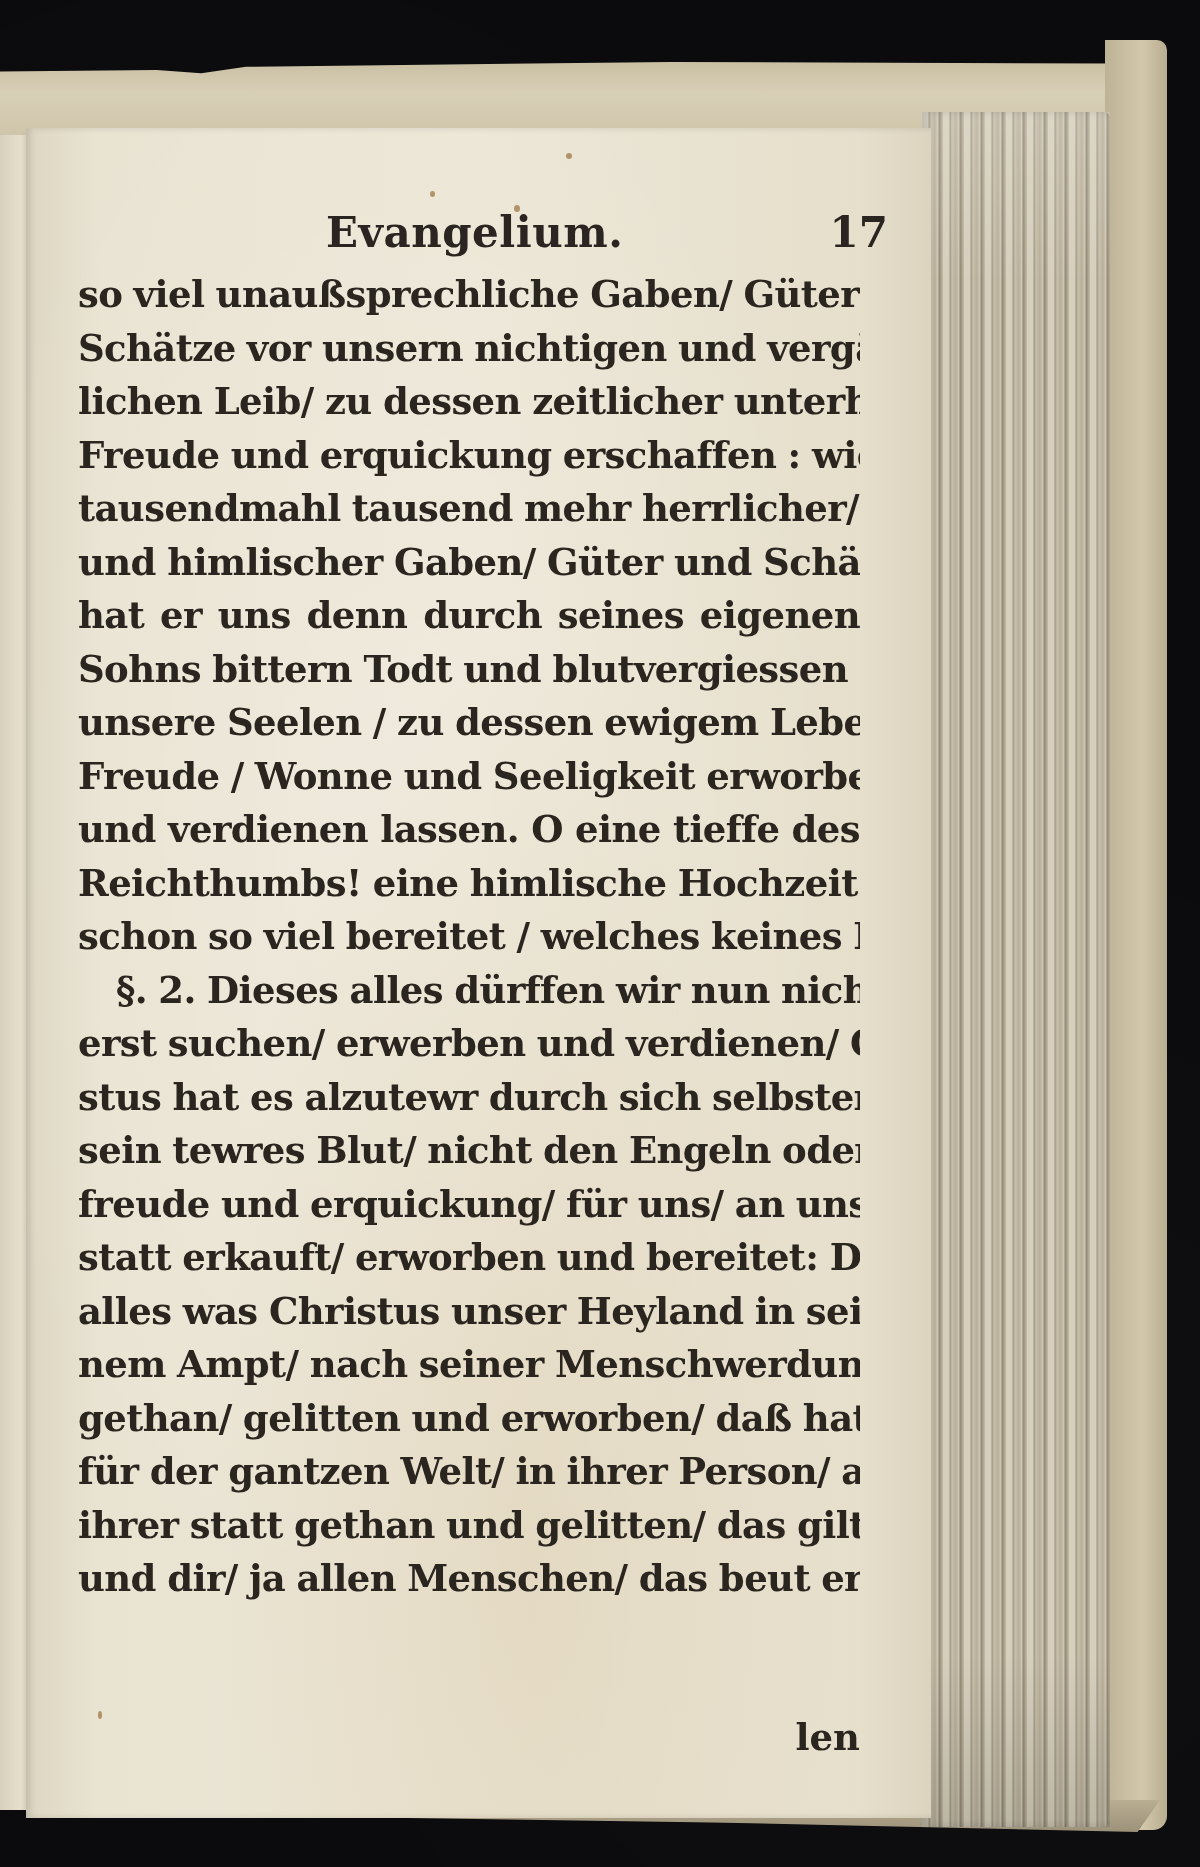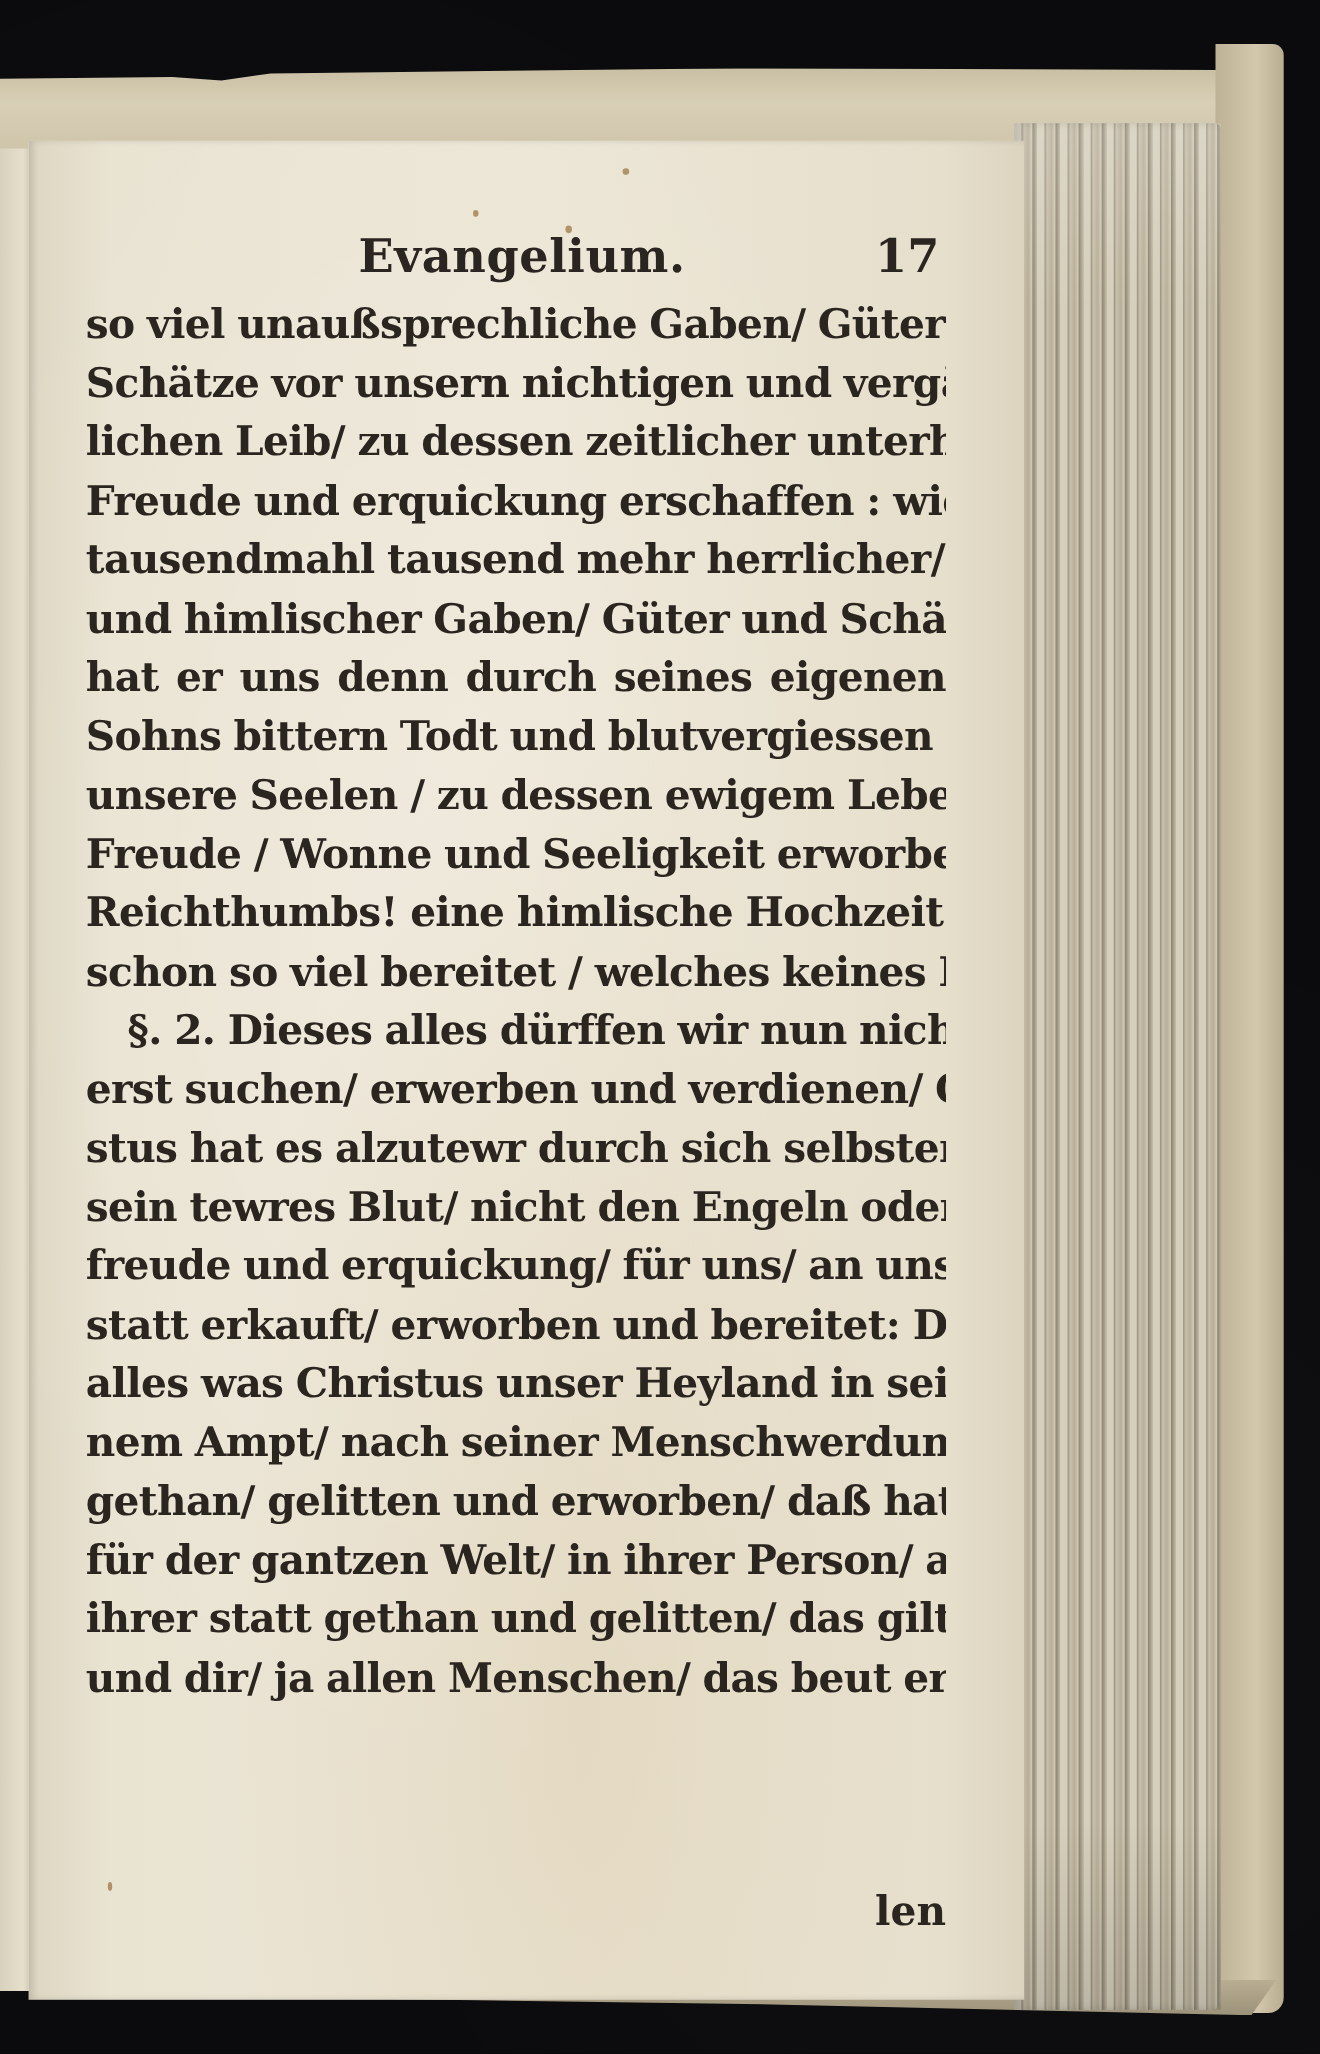--- a/index.html
+++ b/index.html
@@ -88,33 +88,34 @@
       background: #9a6f3a;
       opacity: 0.7;
     }
 
     
     .header-line {
       position: absolute;
       left: 26px; top: 208px;
       width: 840px;
       height: 60px;
+      padding-left: 24px;
     }
     .running-head {
       position: absolute;
       left: 300px; top: 0;
       font-family: "DejaVu Serif", serif;
       font-weight: bold;
       font-size: 42px;
       color: #2a2520;
       letter-spacing: 0.5px;
     }
     .page-number {
       position: absolute;
-      right: 12px; top: 0;
+      right: 2px; top: 0;
       font-family: "DejaVu Serif", serif;
       font-weight: bold;
       font-size: 42px;
       color: #2a2520;
     }
     .body-text {
       position: absolute;
       left: 78px; top: 268px;
       width: 782px;
       margin: 0; padding: 0;
@@ -175,20 +176,21 @@
     <div class="body-line">so viel unaußsprechliche Gaben/ Güter und</div>
     <div class="body-line">Schätze vor unsern nichtigen und vergäng-</div>
     <div class="body-line">lichen Leib/ zu dessen zeitlicher unterhaltung/</div>
     <div class="body-line">Freude und erquickung erschaffen : wie viel</div>
     <div class="body-line">tausendmahl tausend mehr herrlicher/ höher</div>
     <div class="body-line">und himlischer Gaben/ Güter und Schätze</div>
     <div class="body-line">hat er uns denn durch seines eigenen</div>
     <div class="body-line">Sohns bittern Todt und blutvergiessen für</div>
     <div class="body-line">unsere Seelen / zu dessen ewigem Leben/</div>
     <div class="body-line">Freude / Wonne und Seeligkeit erworben</div>
+    <div class="body-line">und verdienen lassen.  O eine tieffe des</div>
     <div class="body-line">Reichthumbs! eine himlische Hochzeit! da</div>
     <div class="body-line">schon so viel bereitet / welches keines Men-</div>
     <div class="body-line indent">§. 2. Dieses alles dürffen wir nun nicht</div>
     <div class="body-line">erst suchen/ erwerben und verdienen/ Chri-</div>
     <div class="body-line">stus hat es alzutewr durch sich selbsten/ durch</div>
     <div class="body-line">sein tewres Blut/ nicht den Engeln oder</div>
     <div class="body-line">freude und erquickung/ für uns/ an unser</div>
     <div class="body-line">statt erkauft/ erworben und bereitet: Denn</div>
     <div class="body-line">alles was Christus unser Heyland in sei-</div>
     <div class="body-line">nem Ampt/ nach seiner Menschwerdung</div>

